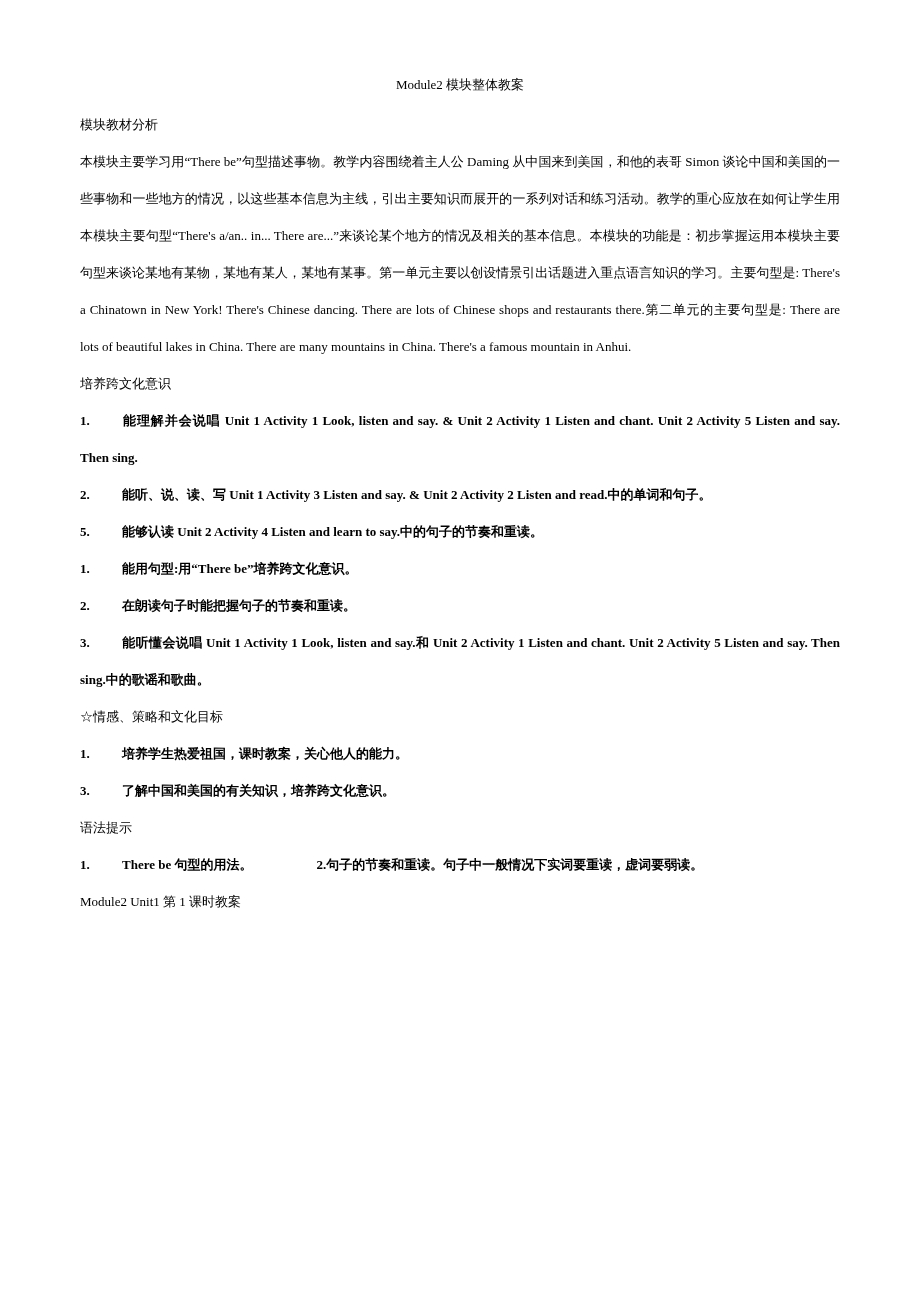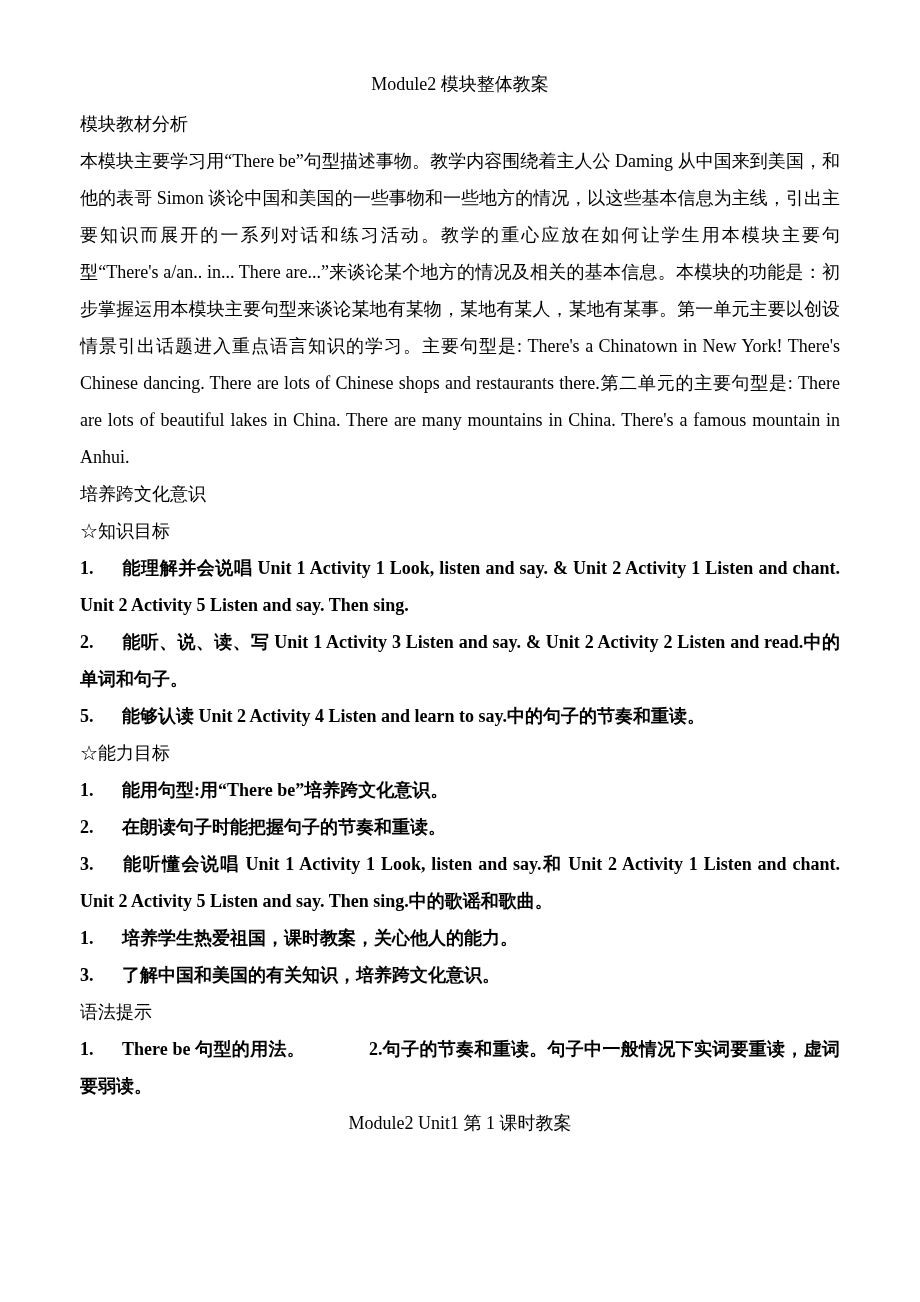--- a/index.html
+++ b/index.html
@@ -9,21 +9,21 @@
     background: #ffffff;
   }
   .page {
     position: relative;
     width: 920px;
     height: 1302px;
     margin: 0 auto;
     background: #ffffff;
     padding: 66px 80px 0 80px;
     font-family: "Liberation Serif", "DejaVu Serif", serif;
-    font-size: 18px;
+    font-size: 13px;
     color: #000000;
     overflow: hidden;
   }
   p { margin: 0; line-height: 37px; }
   .doc-title {
     text-align: center;
     margin-bottom: 3px;
   }
   .heading {
     font-weight: normal;
@@ -33,54 +33,53 @@
   .num {
     display: inline-block;
     min-width: 42px;
   }
   .num-tight { display: inline; }
   .grammar-gap {
     display: inline-block;
     width: 64px;
   }
   .doc-footer {
-    text-align: center;
+    text-align: left;
   }
 </style>
 </head>
 <body>
 
 <div class="page">
 
   <p class="doc-title">Module2 模块整体教案</p>
 
   <p class="heading">模块教材分析</p>
 
   <p class="para">本模块主要学习用“There be”句型描述事物。教学内容围绕着主人公 Daming 从中国来到美国，和他的表哥 Simon 谈论中国和美国的一些事物和一些地方的情况，以这些基本信息为主线，引出主要知识而展开的一系列对话和练习活动。教学的重心应放在如何让学生用本模块主要句型“There's a/an.. in... There are...”来谈论某个地方的情况及相关的基本信息。本模块的功能是：初步掌握运用本模块主要句型来谈论某地有某物，某地有某人，某地有某事。第一单元主要以创设情景引出话题进入重点语言知识的学习。主要句型是: There's a Chinatown in New York! There's Chinese dancing. There are lots of Chinese shops and restaurants there.第二单元的主要句型是: There are lots of beautiful lakes in China. There are many mountains in China. There's a famous mountain in Anhui.</p>
 
   <p class="heading">培养跨文化意识</p>
 
-  <p class="heading">☆知识目标</p>
 
   <p class="item"><span class="num">1.</span><span>能理解并会说唱 Unit 1 Activity 1 Look, listen and say. &amp; Unit 2 Activity 1 Listen and chant. Unit 2 Activity 5 Listen and say. Then sing.</span></p>
 
   <p class="item"><span class="num">2.</span><span>能听、说、读、写 Unit 1 Activity 3 Listen and say. &amp; Unit 2 Activity 2 Listen and read.中的单词和句子。</span></p>
 
 
 
   <p class="item"><span class="num">5.</span><span>能够认读 Unit 2 Activity 4 Listen and learn to say.中的句子的节奏和重读。</span></p>
 
-  <p class="heading">☆能力目标</p>
 
   <p class="item"><span class="num">1.</span><span>能用句型:用“There be”培养跨文化意识。</span></p>
 
   <p class="item"><span class="num">2.</span><span>在朗读句子时能把握句子的节奏和重读。</span></p>
 
   <p class="item"><span class="num">3.</span><span>能听懂会说唱 Unit 1 Activity 1 Look, listen and say.和 Unit 2 Activity 1 Listen and chant. Unit 2 Activity 5 Listen and say. Then sing.中的歌谣和歌曲。</span></p>
 
+  <p class="heading">☆情感、策略和文化目标</p>
 
   <p class="item"><span class="num">1.</span><span>培养学生热爱祖国，课时教案，关心他人的能力。</span></p>
 
 
   <p class="item"><span class="num">3.</span><span>了解中国和美国的有关知识，培养跨文化意识。</span></p>
 
   <p class="heading">语法提示</p>
 
   <p class="item"><span class="num">1.</span><span>There be 句型的用法。</span><span class="grammar-gap"></span><span class="num-tight">2.</span><span>句子的节奏和重读。句子中一般情况下实词要重读，虚词要弱读。</span></p>
 

